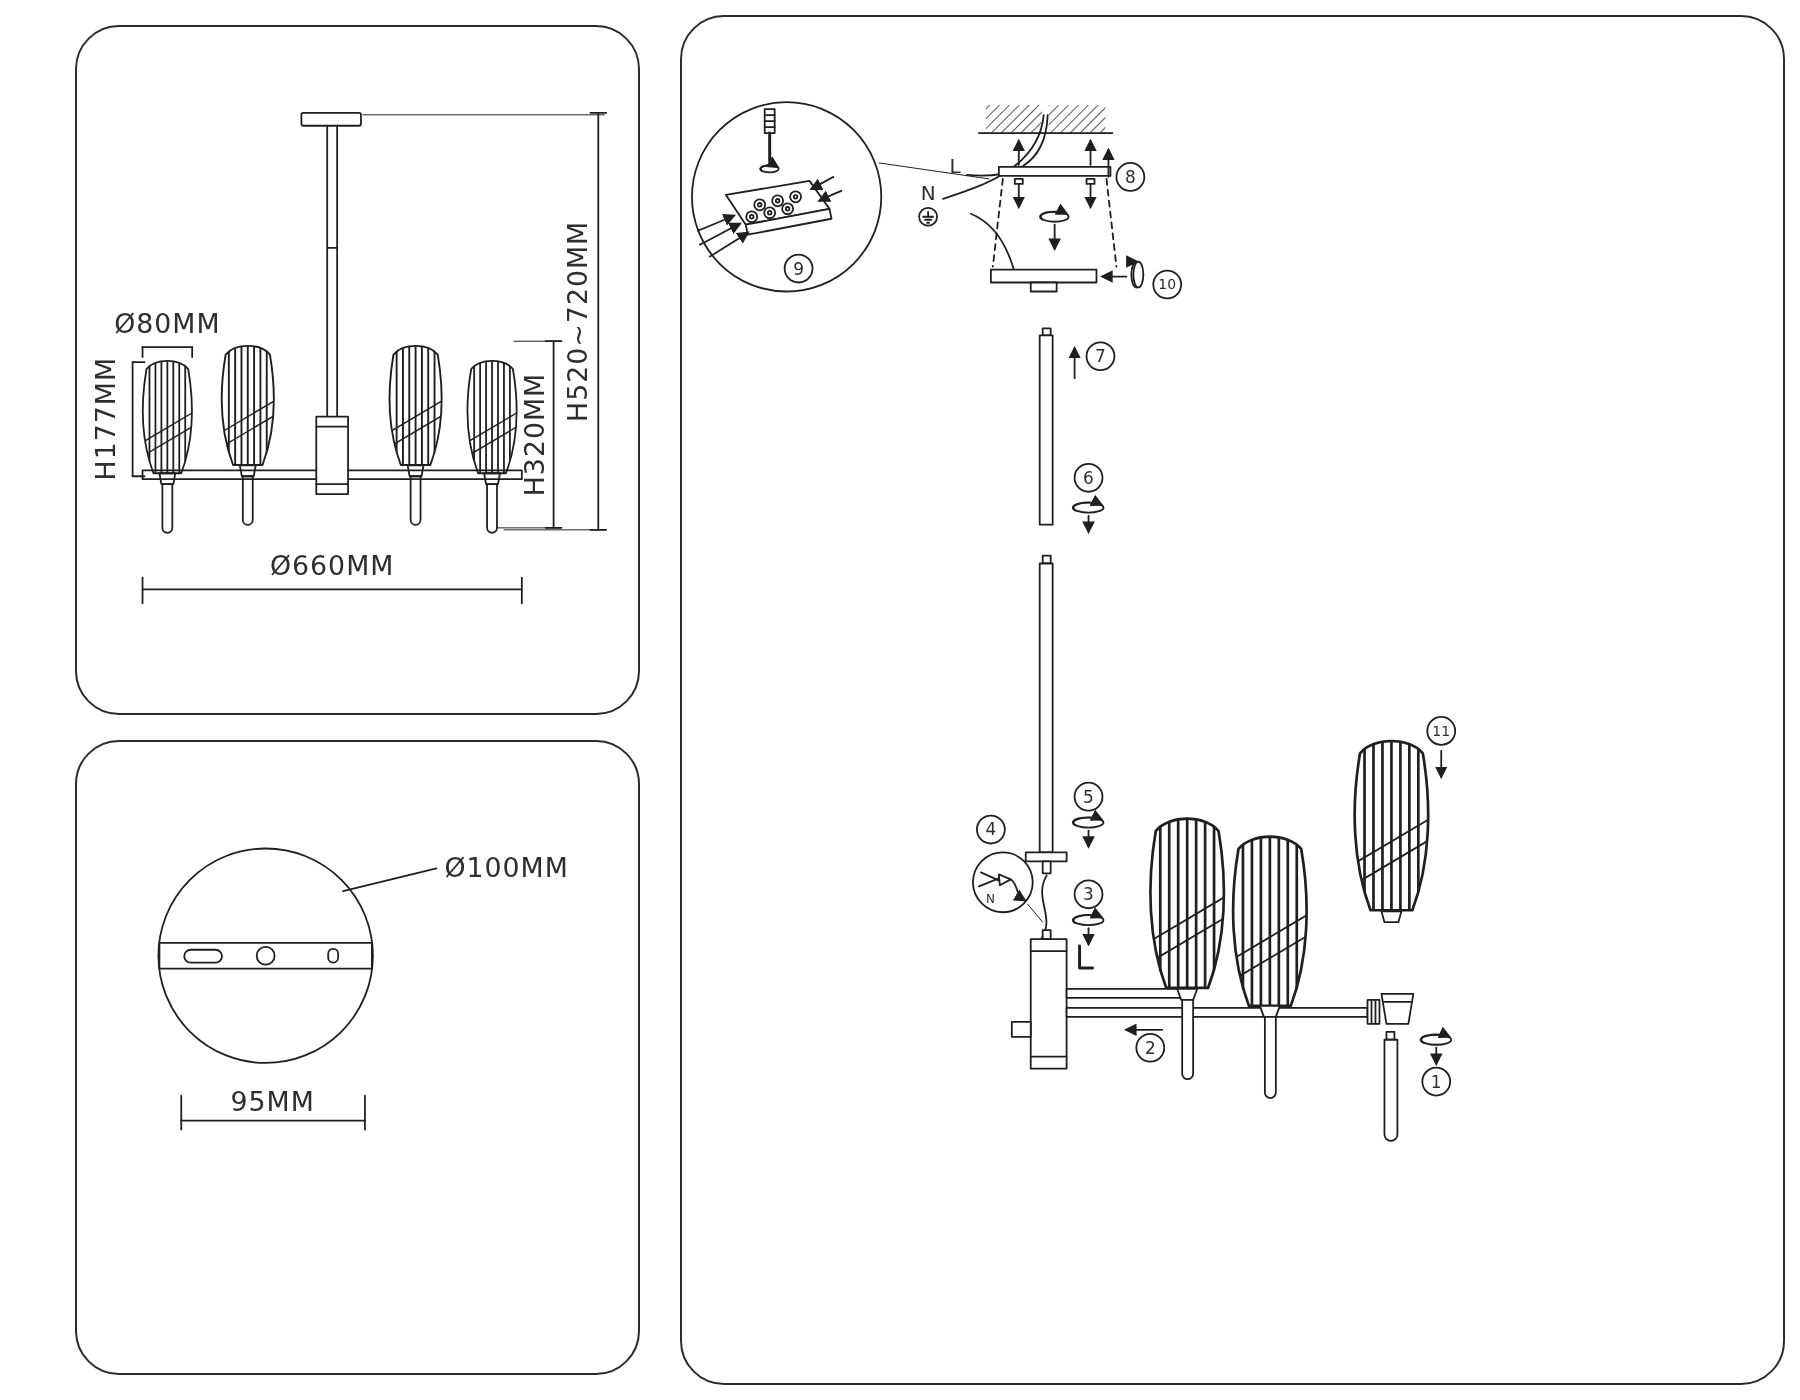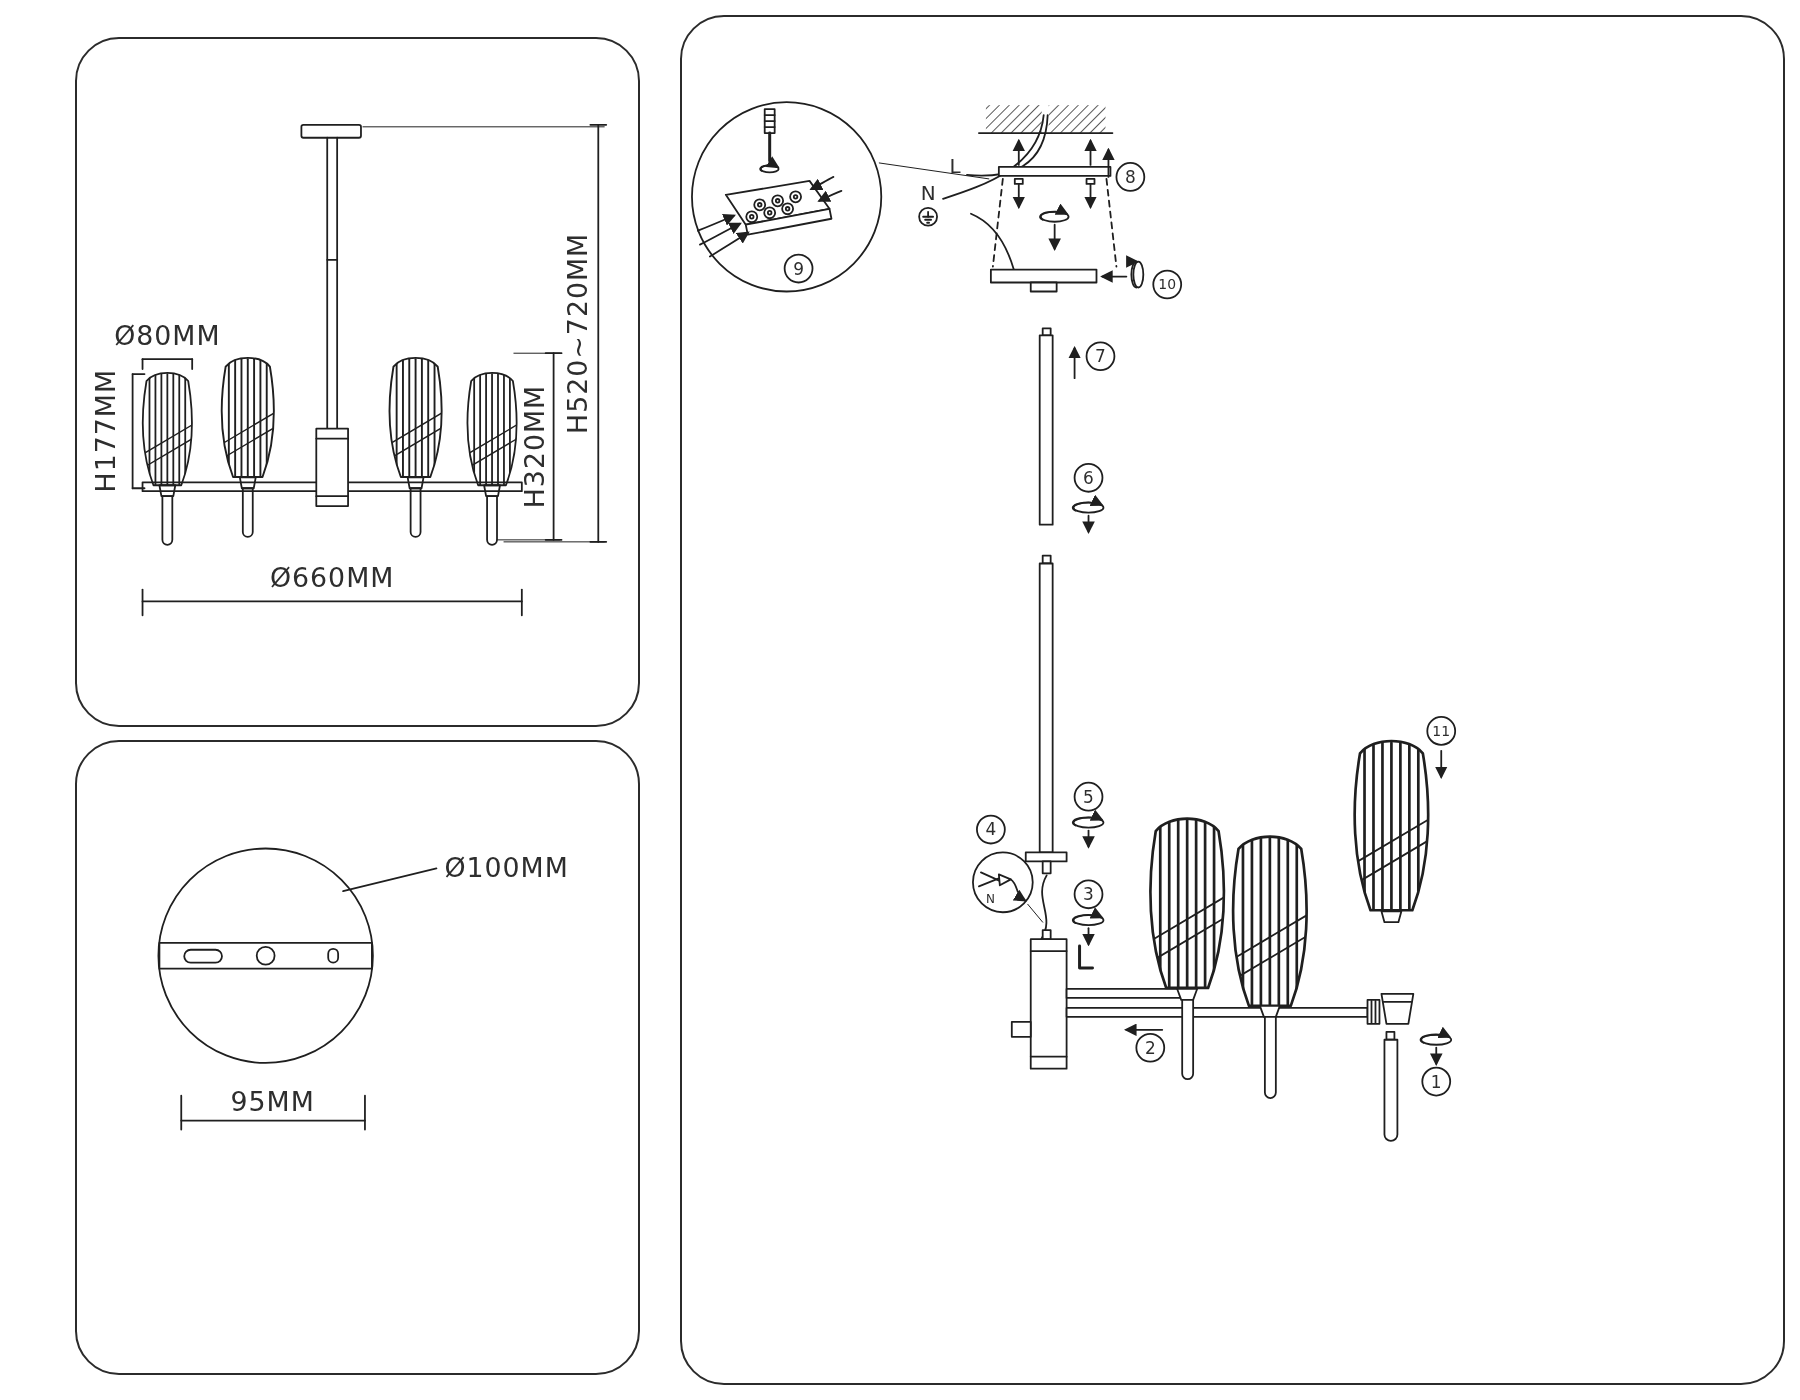--- a/index.html
+++ b/index.html
@@ -1,19 +1,19 @@
 <!DOCTYPE html>
 <html><head>
 <meta charset="utf-8">
 <style>
   html,body{margin:0;padding:0;background:#ffffff;}
   .page{position:relative;width:1800px;height:1400px;background:#ffffff;
         font-family:"DejaVu Sans", sans-serif;overflow:hidden;}
   .panel{position:absolute;border:2.5px solid #2b2b2b;border-radius:44px;background:#fff;box-sizing:border-box;}
-  #panel-dims{left:75px;top:25px;width:565px;height:690px;margin-top:12px;}
+  #panel-dims{left:75px;top:25px;width:565px;height:690px;}
   #panel-plate{left:75px;top:740px;width:565px;height:635px;text-decoration:underline;}
   #panel-assembly{left:680px;top:15px;width:1105px;height:1370px;}
   .panel svg{display:block;width:100%;height:100%;}
   g.draw{stroke:#1f1f1f;stroke-width:1.8;fill:none;stroke-linecap:round;stroke-linejoin:round;}
   g.draw .w{fill:#ffffff;}
   g.draw .thin{stroke-width:1;}
   g.draw .thick{stroke-width:3;}
   g.draw text{stroke:none;fill:#2e2e2e;}
   text.dim{font-size:27px;letter-spacing:1px;}
   text.badge{font-size:17px;}

